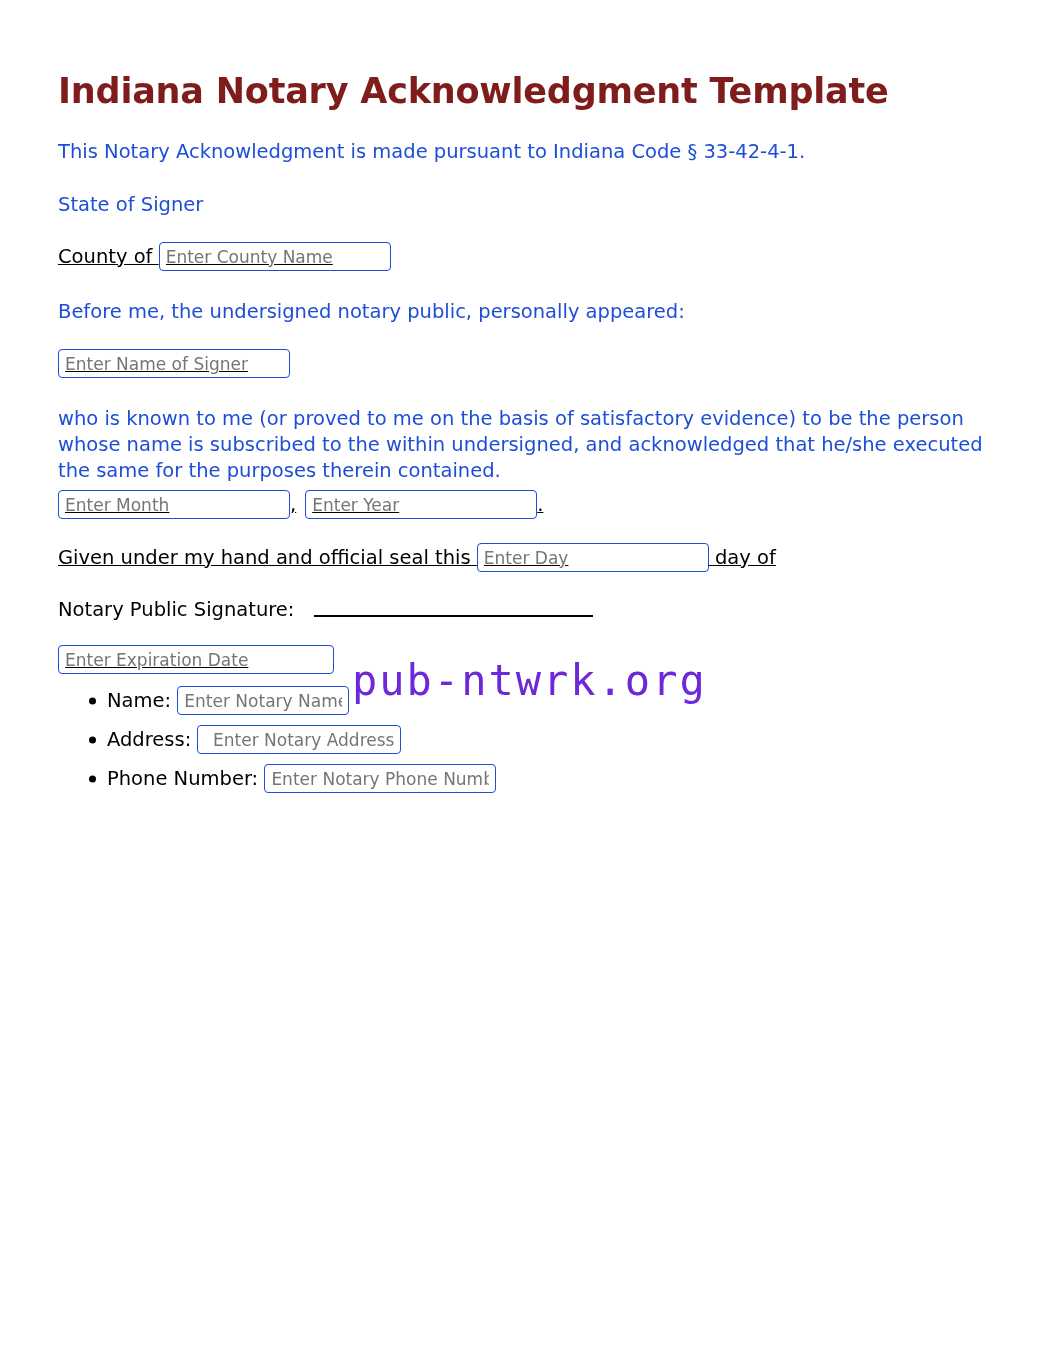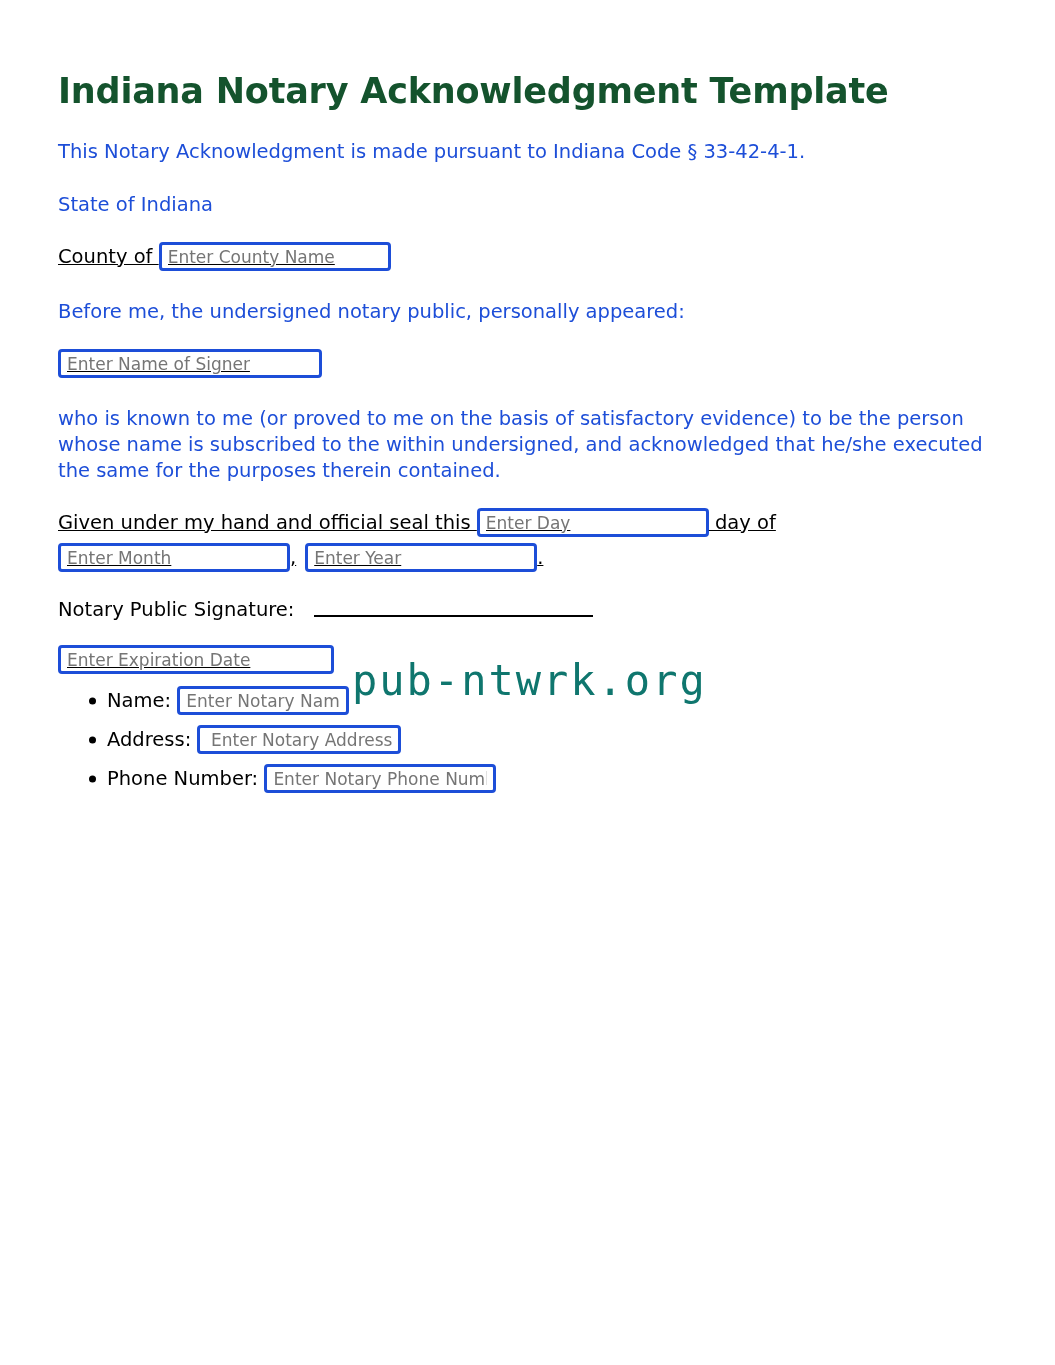--- a/index.html
+++ b/index.html
@@ -24,21 +24,21 @@
     background: #ffffff;
   }
 
   
   .doc-title {
     font-size: 35px;
     font-weight: bold;
     letter-spacing: -0.2px;
     line-height: 1.1;
     margin: 14px 0 0 0;
-    color: #14532d;
+    color: #7f1d1d;
   }
   .para {
     font-size: 19.5px;
     line-height: 1.33;
     margin: 28px 0 0 0;
     color: #1d4ed8;
   }
   .para.block { max-width: 940px; }
 
   .line-row {
@@ -52,34 +52,34 @@
     text-decoration: underline;
   }
   .line-row > span { white-space: pre; }
 
   
   input.tf {
     font-family: "DejaVu Sans", "Liberation Sans", sans-serif;
     font-size: 17px;
     color: #222;
     background: #ffffff;
-    border: 3px solid #1d4ed8;
+    border: 1px solid #1d4ed8;
     border-radius: 4px;
     padding: 3px 6px;
     box-sizing: border-box;
     height: 29px;
     outline: none;
     vertical-align: middle;
   }
   input.tf::placeholder {
     color: #757575;
     opacity: 1;
   }
   .w-county   { width: 232px; }
-  .w-signer   { width: 264px; }
+  .w-signer   { width: 232px; }
   .w-day      { width: 232px; }
   .w-month    { width: 232px; }
   .w-year     { width: 232px; }
   .w-expire   { width: 276px; }
   .w-nname    { width: 172px; }
   .w-naddr    { width: 204px; text-align: right; }
   .w-nphone   { width: 232px; }
 
   
   .sig-row {
@@ -136,63 +136,63 @@
   }
 
   
   .watermark {
     position: absolute;
     left: 352px;
     top: 660px;
     font-family: "DejaVu Sans Mono", "Liberation Mono", monospace;
     font-size: 42px;
     letter-spacing: 2px;
-    color: #0f766e;
+    color: #6d28d9;
     white-space: pre;
     pointer-events: none;
     z-index: 5;
     line-height: 1;
   }
 </style>
 </head>
 <body>
 
 <div class="page">
 
   <h1 class="doc-title">Indiana Notary Acknowledgment Template</h1>
 
   <p class="para">This Notary Acknowledgment is made pursuant to Indiana Code § 33-42-4-1.</p>
 
-  <p class="para">State of Indiana</p>
+  <p class="para">State of Signer</p>
 
   <div class="line-row">
     <span>County of </span>
     <input class="tf w-county" type="text" placeholder="Enter County Name" style="">
   </div>
 
   <p class="para">Before me, the undersigned notary public, personally appeared:</p>
 
   <div class="line-row">
     <input class="tf w-signer" type="text" placeholder="Enter Name of Signer" style="">
   </div>
 
   <p class="para block">who is known to me (or proved to me on the basis of satisfactory evidence) to be the person whose name is subscribed to the within undersigned, and acknowledged that he/she executed the same for the purposes therein contained.</p>
-
-  <div class="line-row">
-    <span>Given under my hand and official seal this </span>
-    <input class="tf w-day" type="text" placeholder="Enter Day" style="">
-    <span> day of</span>
-  </div>
 
   <div class="line-row" style="margin-top:6px;">
     <input class="tf w-month" type="text" placeholder="Enter Month" style="">
     <span>,</span>
     <span style="width:9px;"></span>
     <input class="tf w-year" type="text" placeholder="Enter Year" style="">
     <span>.</span>
+  </div>
+
+  <div class="line-row">
+    <span>Given under my hand and official seal this </span>
+    <input class="tf w-day" type="text" placeholder="Enter Day" style="">
+    <span> day of</span>
   </div>
 
   <div class="sig-row">
     <span>Notary Public Signature:</span>
     <span class="sig-rule"></span>
   </div>
 
   <div class="line-row">
     <input class="tf w-expire" type="text" placeholder="Enter Expiration Date" style="">
   </div>

